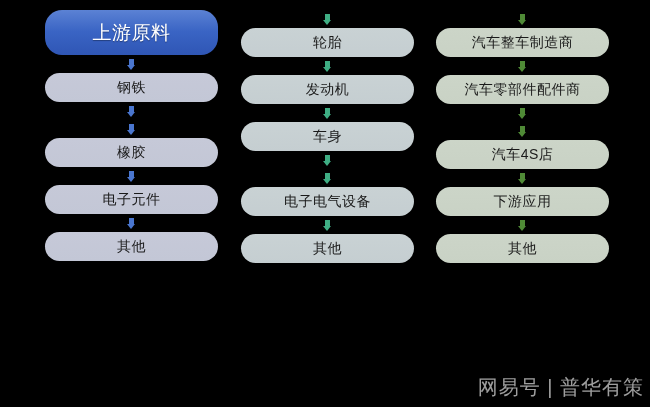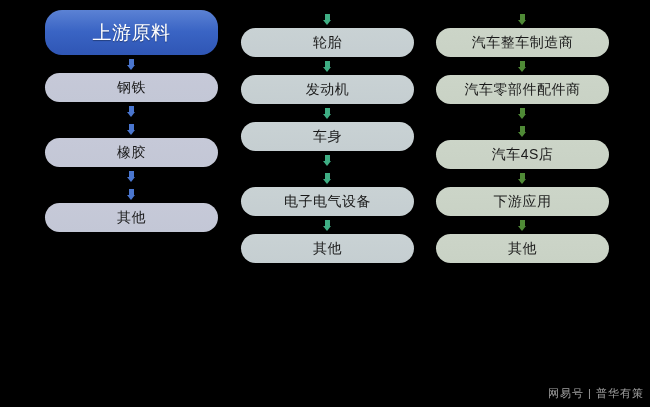--- a/index.html
+++ b/index.html
@@ -104,21 +104,21 @@
   .a0 .head { border-top-color: #4a76cf; }
   .a1 .stem { background: #3fae84; }
   .a1 .head { border-top-color: #3fae84; }
   .a2 .stem { background: #4f8a36; }
   .a2 .head { border-top-color: #4f8a36; }
 
   #watermark {
     position: absolute;
     right: 6px;
     bottom: 6px;
-    font-size: 11px;
+    font-size: 20px;
     color: rgba(255,255,255,0.62);
     letter-spacing: 1px;
     text-shadow: 0 1px 2px rgba(0,0,0,0.45);
     white-space: nowrap;
     mix-blend-mode: screen;
     margin-left: 24px;
   }
 </style>
 </head>
 <body>
@@ -138,20 +138,21 @@
       </div>
     <div class="arrow a0">
         <span class="stem"></span>
         <span class="head"></span>
       </div>
     <div class="node cell c0">橡胶</div>
     <div class="arrow a0">
         <span class="stem"></span>
         <span class="head"></span>
       </div>
+    <div class="node cell c0">电子元件</div>
     <div class="arrow a0">
         <span class="stem"></span>
         <span class="head"></span>
       </div>
     <div class="node cell c0">其他</div>
   </div>
 
   <div class="column col-1">
     <div class="arrow a1">
         <span class="stem"></span>

